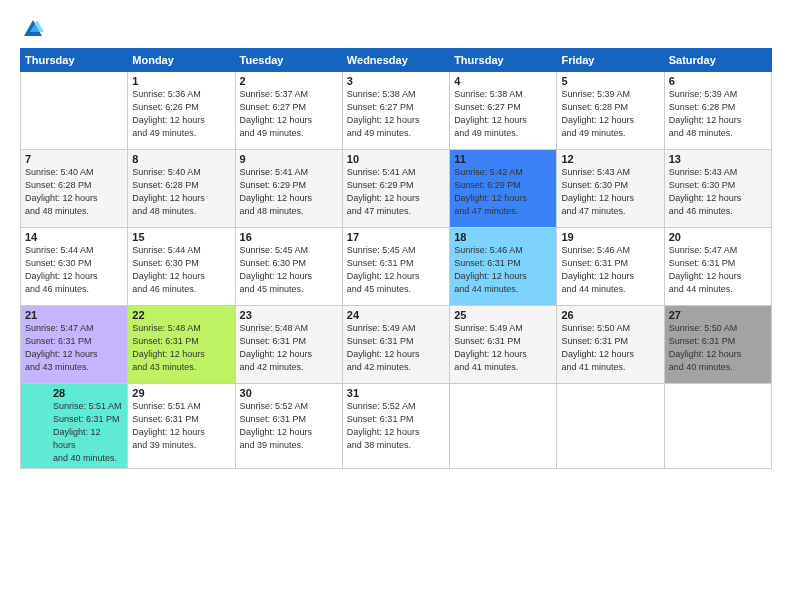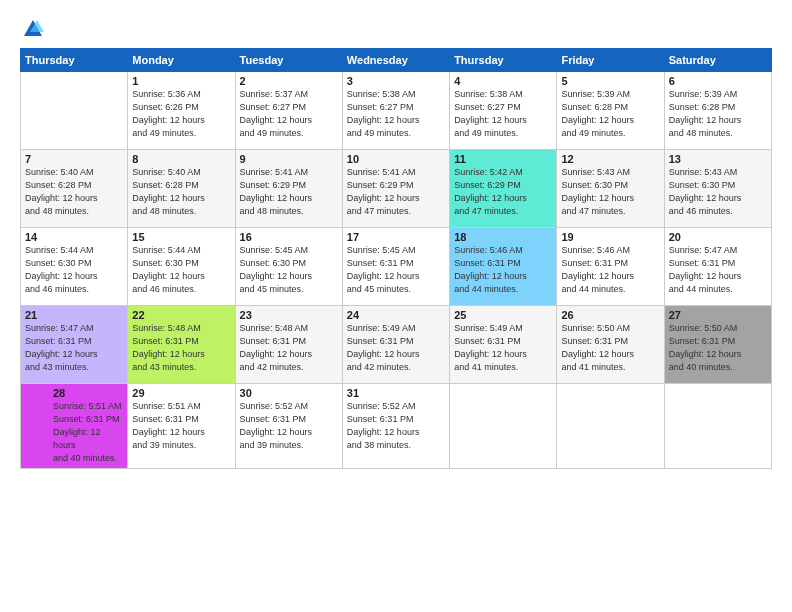--- a/index.html
+++ b/index.html
@@ -206,21 +206,21 @@
 Daylight: 12 hours
 and 48 minutes.</div>
           </td>
           <td style="background: rgb(245, 245, 245);">
             <span class="day-num">10</span>
             <div class="day-info" style="white-space: pre-line;">Sunrise: 5:41 AM
 Sunset: 6:29 PM
 Daylight: 12 hours
 and 47 minutes.</div>
           </td>
-          <td style="background: #5eead4;">
+          <td style="background: #3b82f6;">
             <span class="day-num">11</span>
             <div class="day-info" style="white-space: pre-line;">Sunrise: 5:42 AM
 Sunset: 6:29 PM
 Daylight: 12 hours
 and 47 minutes.</div>
           </td>
           <td style="background: rgb(245, 245, 245);">
             <span class="day-num">12</span>
             <div class="day-info" style="white-space: pre-line;">Sunrise: 5:43 AM
 Sunset: 6:30 PM
@@ -331,21 +331,21 @@
           </td>
           <td style="background: #a3a3a3;">
             <span class="day-num">27</span>
             <div class="day-info" style="white-space: pre-line;">Sunrise: 5:50 AM
 Sunset: 6:31 PM
 Daylight: 12 hours
 and 40 minutes.</div>
           </td>
         </tr>
         <tr>
-          <td style="background: #d946ef; padding-left: 32px;">
+          <td style="background: #5eead4; padding-left: 32px;">
             <span class="day-num">28</span>
             <div class="day-info" style="white-space: pre-line;">Sunrise: 5:51 AM
 Sunset: 6:31 PM
 Daylight: 12 hours
 and 40 minutes.</div>
           </td>
           <td style="background: rgb(255, 255, 255);">
             <span class="day-num">29</span>
             <div class="day-info" style="white-space: pre-line;">Sunrise: 5:51 AM
 Sunset: 6:31 PM

